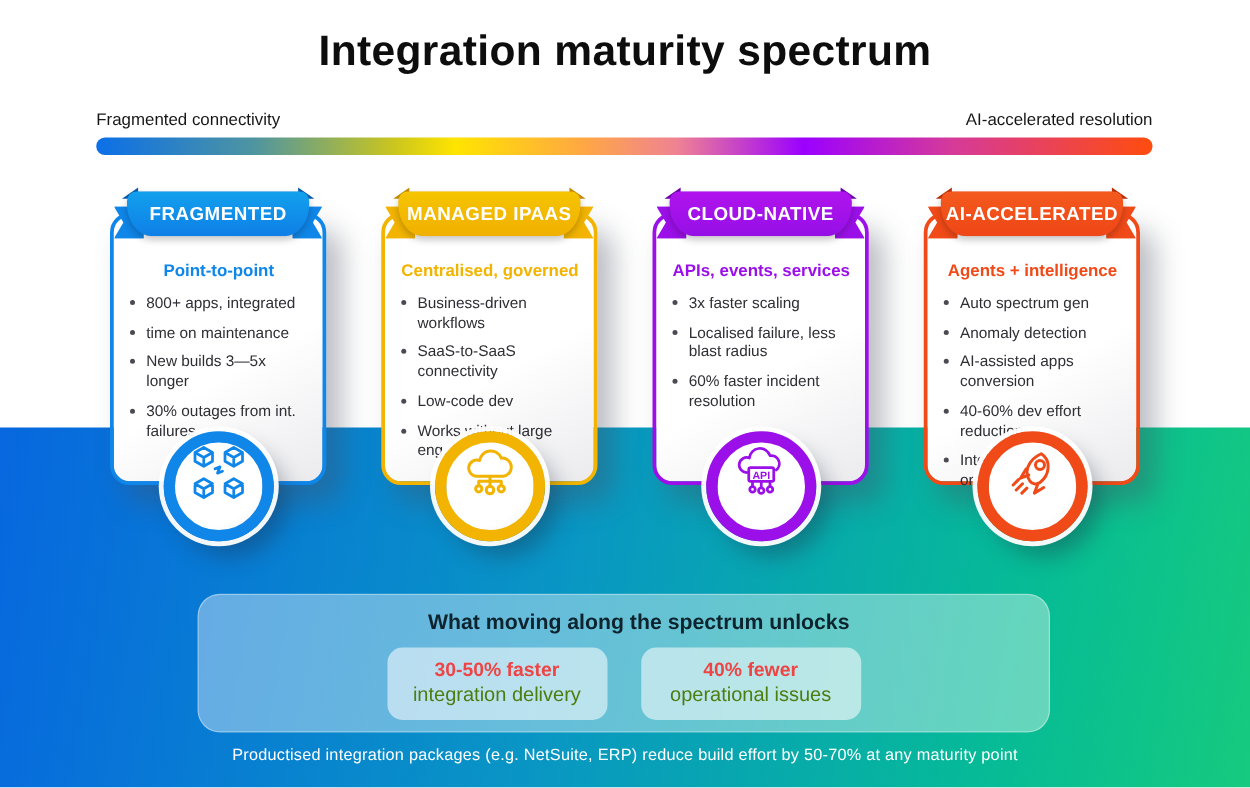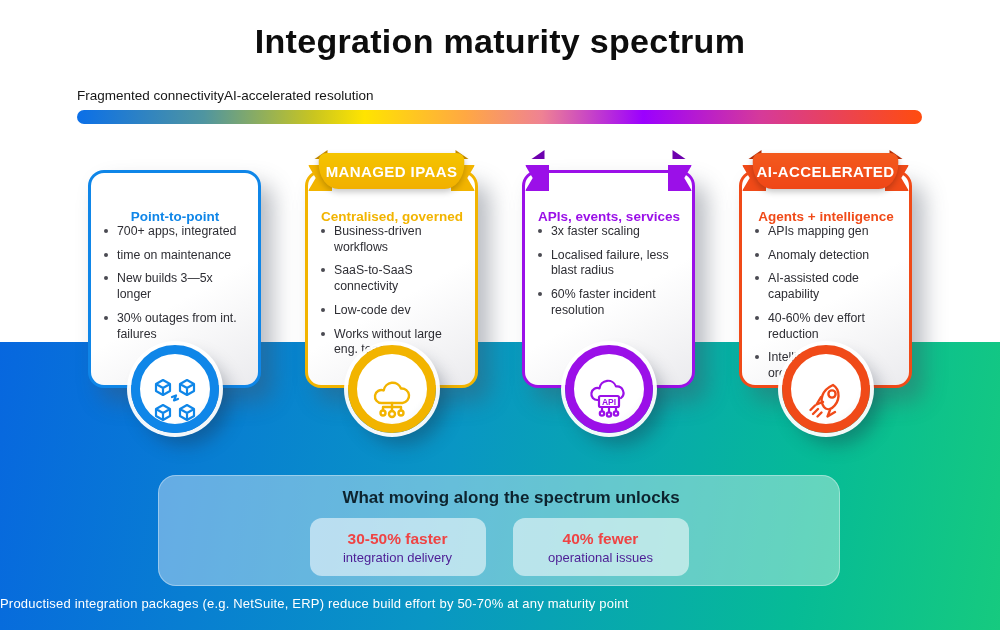--- a/index.html
+++ b/index.html
@@ -6,21 +6,21 @@
   html,body { width:1000px; height:630px; }
   body { font-family:"Liberation Sans", sans-serif; background:#fff; overflow:hidden; }
   .canvas { position:relative; width:1000px; height:508px; background:#fff; }
 
   .bg-bottom { position:absolute; left:0; top:342px; width:1000px; height:288px; }
 
   .title { position:absolute; top:22px; left:0; width:100%; text-align:center;
            font-size:34px; font-weight:600; letter-spacing:.3px; color:#0d0d0d; }
 
   .spec-labels { position:absolute; top:88px; left:77px; right:78px;
-                 display:flex; 
+                 display:flex; justify-content:space-between;
                  font-size:13.5px; font-weight:500; color:#161616; }
   .spec-bar { position:absolute; top:110px; left:77px; right:78px; height:14px; border-radius:7px; }
 
   .cards { position:absolute; top:170px; left:88px; right:88px; display:flex; gap:44px; }
   .card { position:relative; flex:1; height:218px; border:3px solid var(--accent);
           border-radius:16px; background:linear-gradient(150deg,#ffffff 58%,#ebebee);
           box-shadow:12px 14px 22px rgba(70,80,95,.38); padding:36px 12px 0 13px; }
 
   
   .ribbon { position:absolute; top:-20px; left:50%; transform:translateX(-50%);
@@ -33,70 +33,77 @@
   .fold-right { right:-4px; border-bottom:9px solid var(--accent-dark); border-right:13px solid transparent; }
   .band { position:absolute; left:0; right:0; top:0; height:36px;
           background:linear-gradient(180deg,rgba(255,255,255,.22),rgba(0,0,0,.06)), var(--accent);
           background-blend-mode:overlay, normal;
           border-radius:8px 8px 20px 20px / 8px 8px 26px 26px;
           display:flex; align-items:center; justify-content:center;
           color:#fff; font-weight:700; font-size:15px; letter-spacing:.4px;
           box-shadow:0 3px 6px rgba(0,0,0,.22); }
 
   .card-subtitle { text-align:center; font-weight:700; font-size:13.5px;
-                   color:var(--accent); }
+                   color:var(--accent); margin-bottom:11px; }
   .bullet { display:flex; gap:9px; font-size:12.3px; line-height:1.28;
             color:#2e2e34; margin-bottom:8px; }
   .bullet .dot { width:4px; height:4px; border-radius:50%; background:#4a4a52;
                  margin-top:5px; flex:none; }
 
   .icon-circle { position:absolute; left:50%; bottom:-48px; transform:translateX(-50%);
                  width:88px; height:88px; border-radius:50%;
                  background:radial-gradient(circle at 35% 30%, #ffffff 68%, #eef0f2);
                  border:9px solid var(--accent); color:var(--accent);
                  box-shadow:0 0 0 4px rgba(255,255,255,.95), 10px 12px 18px rgba(30,40,60,.35);
-                 display:flex; align-items:flex-end; justify-content:center; }
+                 display:flex; align-items:flex-start; justify-content:center; }
   .icon-circle svg { display:block; }
 
   .unlocks { position:absolute; left:158px; top:475px; width:682px; height:111px;
              background:rgba(255,255,255,.38); border-radius:18px;
              box-shadow:inset 0 0 0 1px rgba(255,255,255,.35); }
   .unlocks-heading { text-align:center; margin:13px 0 10px; font-size:17px;
                      font-weight:700; color:#0d232e;padding-left:24px; }
   .stats { display:flex; justify-content:center; gap:27px; }
   .stat { width:176px; height:58px; background:rgba(255,255,255,.55); border-radius:12px;
           display:flex; flex-direction:column; align-items:center; justify-content:center; }
   .stat-value { font-weight:700; font-size:15.5px; color:#ef4444; }
-  .stat-label { font-size:13px; color:#4c1d95; margin-top:2px; }
-
-  .footer-note { position:absolute; left:0; right:0; top:596px; text-align:left;
+  .stat-label { font-size:16px; color:#4d7c0f; margin-top:2px; }
+
+  .footer-note { position:absolute; left:0; right:0; top:596px; text-align:center;
                  color:#ffffff; font-size:13px; letter-spacing:.2px; }
 </style>
 </head>
 <body>
 
 <div class="canvas">
 
   <div class="bg-bottom" id="bgBottom" style="background: linear-gradient(100deg, rgb(7, 103, 223) 0%, rgb(9, 150, 196) 45%, rgb(6, 187, 150) 80%, rgb(22, 202, 127) 100%);"></div>
 
   <h1 class="title">Integration maturity spectrum</h1>
 
   <div class="spec-labels">
     <span>Fragmented connectivity</span>
     <span>AI-accelerated resolution</span>
   </div>
   <div class="spec-bar" id="specBar" style="background: linear-gradient(90deg, rgb(11, 111, 232) 0%, rgb(79, 149, 160) 15%, rgb(201, 197, 32) 28%, rgb(255, 228, 0) 34%, rgb(255, 168, 67) 46%, rgb(239, 130, 147) 55%, rgb(155, 0, 255) 67%, rgb(214, 58, 153) 81%, rgb(255, 76, 14) 100%);"></div>
 
   <div class="cards">
 
     <div class="card" style="--accent: #0f86e8; --accent-dark: #0a5cb0;">
+      <div class="ribbon">
+        <div class="tail tail-left"></div>
+        <div class="tail tail-right"></div>
+        <div class="fold fold-left"></div>
+        <div class="fold fold-right"></div>
+        <div class="band">FRAGMENTED</div>
+      </div>
       <div class="card-subtitle">Point-to-point</div>
       <div class="bullet">
           <span class="dot"></span>
-          <span>700+ apps, integrated</span>
+          <span>800+ apps, integrated</span>
         </div>
       <div class="bullet">
           <span class="dot"></span>
           <span>time on maintenance</span>
         </div>
       <div class="bullet">
           <span class="dot"></span>
           <span>New builds 3—5x longer</span>
         </div>
       <div class="bullet">
@@ -151,20 +158,21 @@
         </svg>
       </div>
     </div>
 
     <div class="card" style="--accent: #9b10e8; --accent-dark: #6d00ae;">
       <div class="ribbon">
         <div class="tail tail-left"></div>
         <div class="tail tail-right"></div>
         <div class="fold fold-left"></div>
         <div class="fold fold-right"></div>
+        <div class="band">CLOUD-NATIVE</div>
       </div>
       <div class="card-subtitle">APIs, events, services</div>
       <div class="bullet">
           <span class="dot"></span>
           <span>3x faster scaling</span>
         </div>
       <div class="bullet">
           <span class="dot"></span>
           <span>Localised failure, less blast radius</span>
         </div>
@@ -189,29 +197,29 @@
       <div class="ribbon">
         <div class="tail tail-left"></div>
         <div class="tail tail-right"></div>
         <div class="fold fold-left"></div>
         <div class="fold fold-right"></div>
         <div class="band">AI-ACCELERATED</div>
       </div>
       <div class="card-subtitle">Agents + intelligence</div>
       <div class="bullet">
           <span class="dot"></span>
-          <span>APIs mapping gen</span>
+          <span>Auto spectrum gen</span>
         </div>
       <div class="bullet">
           <span class="dot"></span>
           <span>Anomaly detection</span>
         </div>
       <div class="bullet">
           <span class="dot"></span>
-          <span>AI-assisted code capability</span>
+          <span>AI-assisted apps conversion</span>
         </div>
       <div class="bullet">
           <span class="dot"></span>
           <span>40-60% dev effort reduction</span>
         </div>
       <div class="bullet">
           <span class="dot"></span>
           <span>Intelligent API orchestration</span>
         </div>
       <div class="icon-circle">

